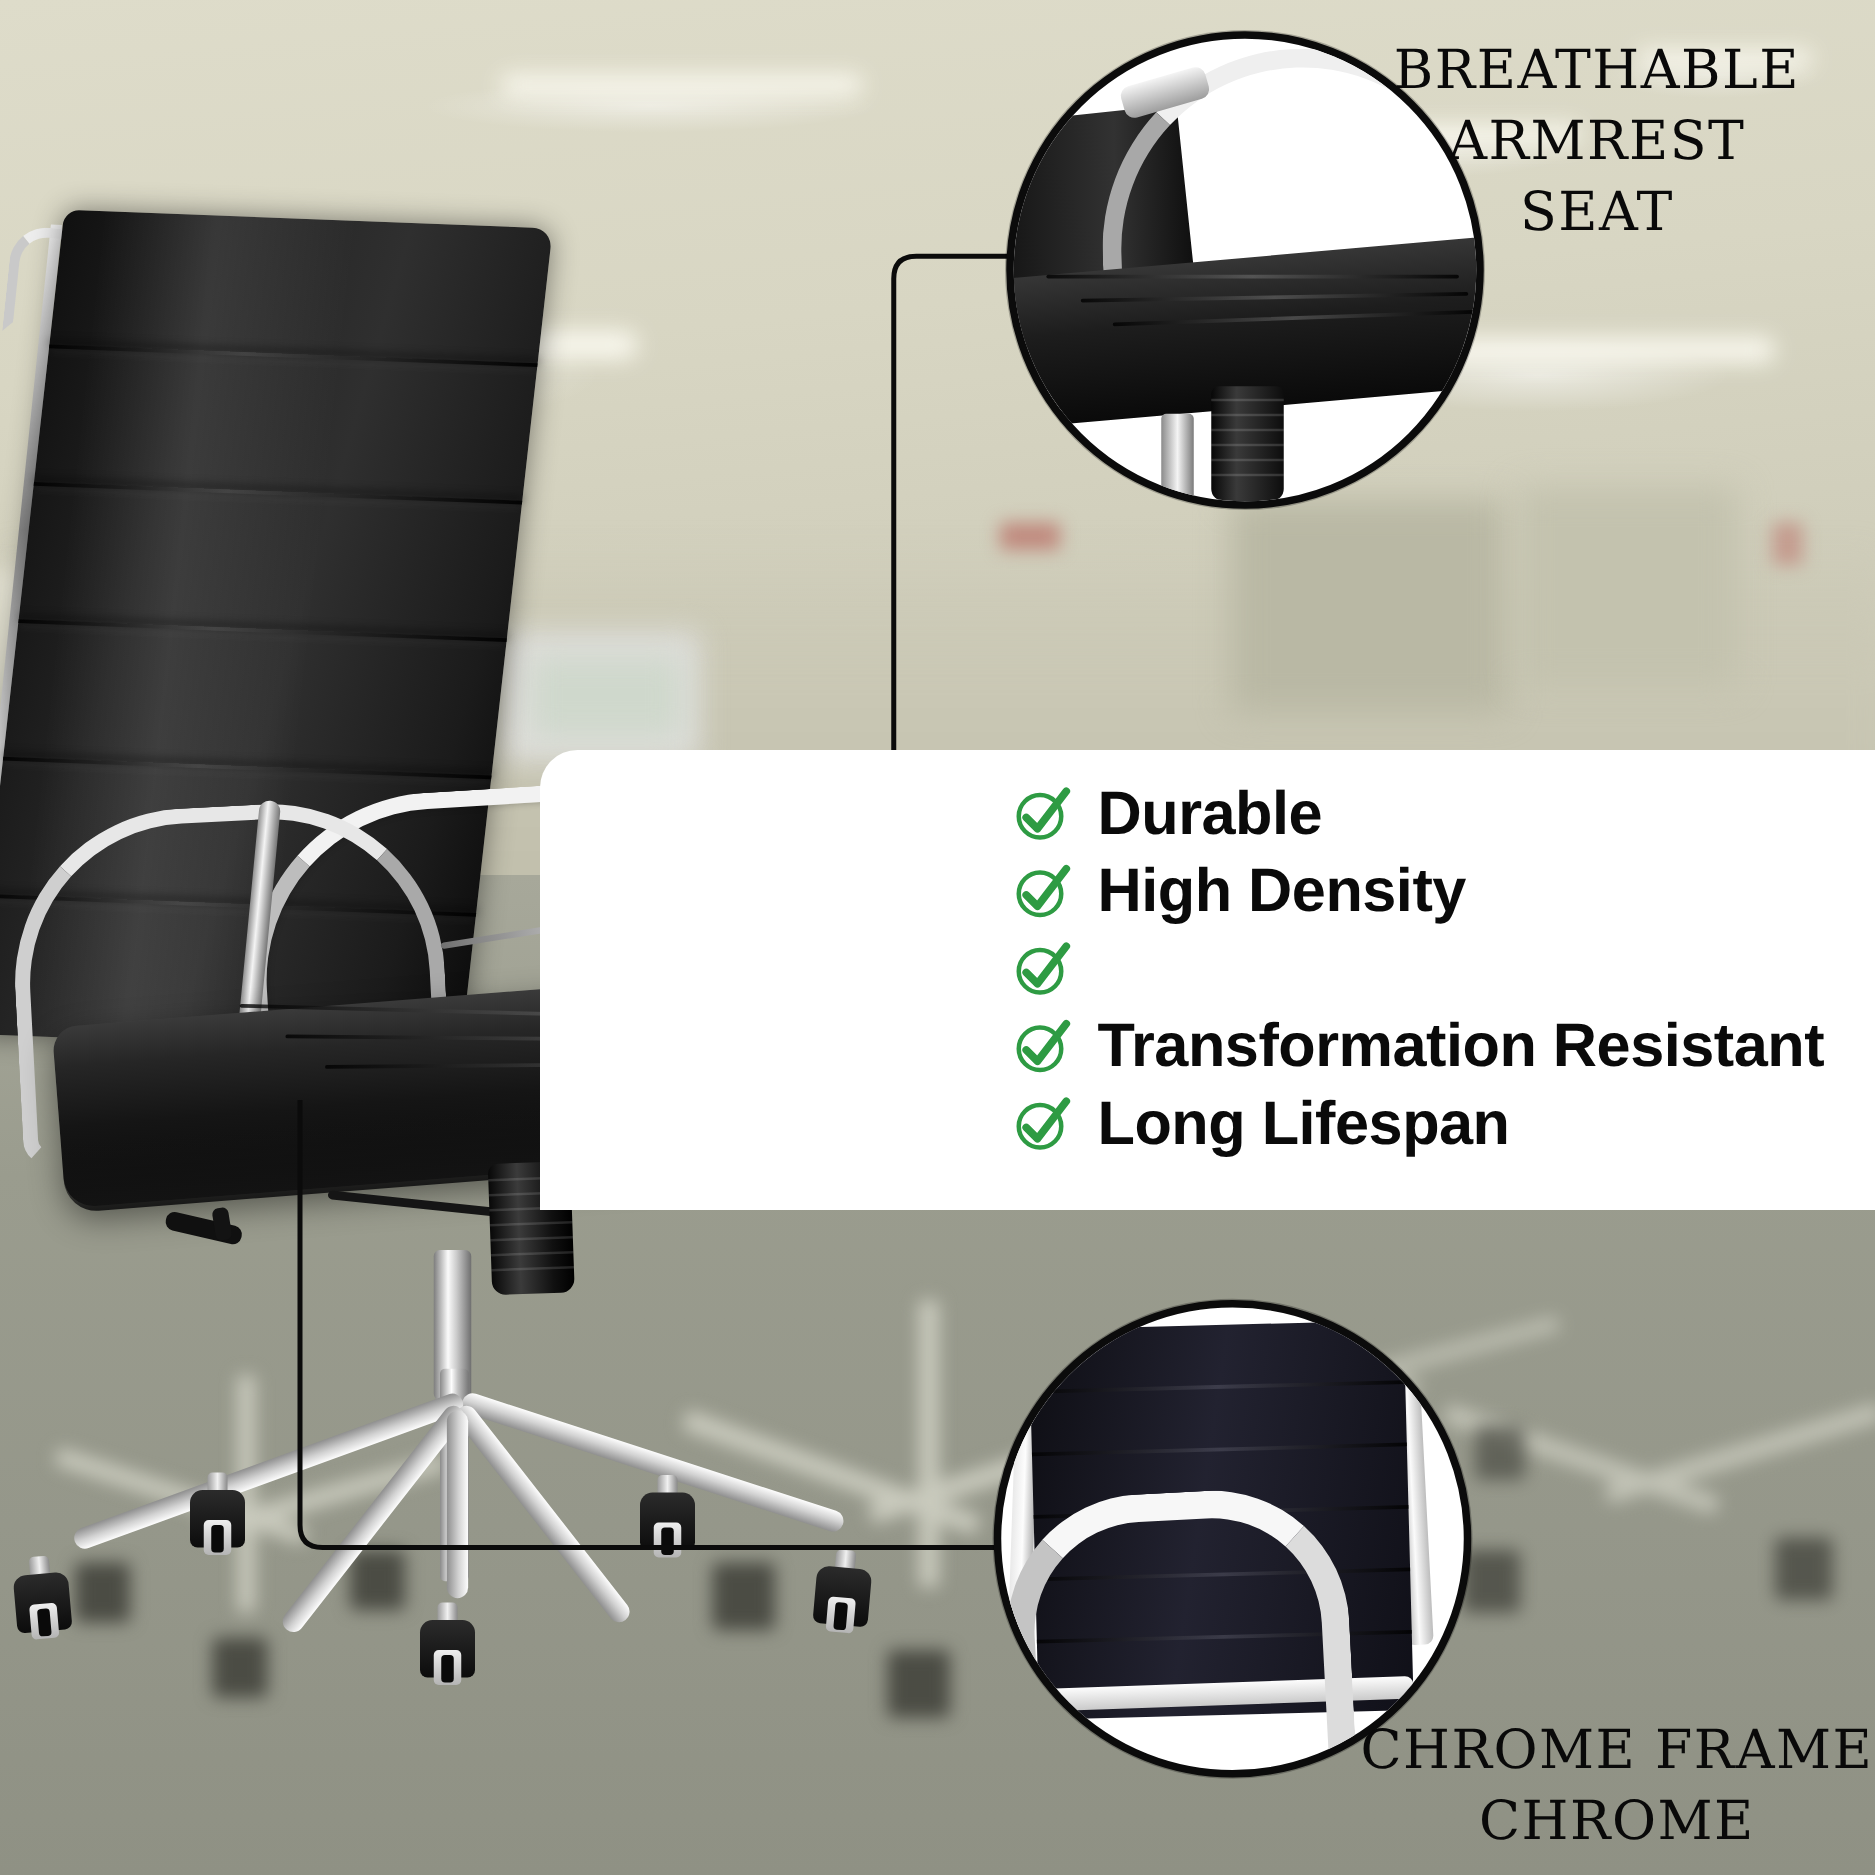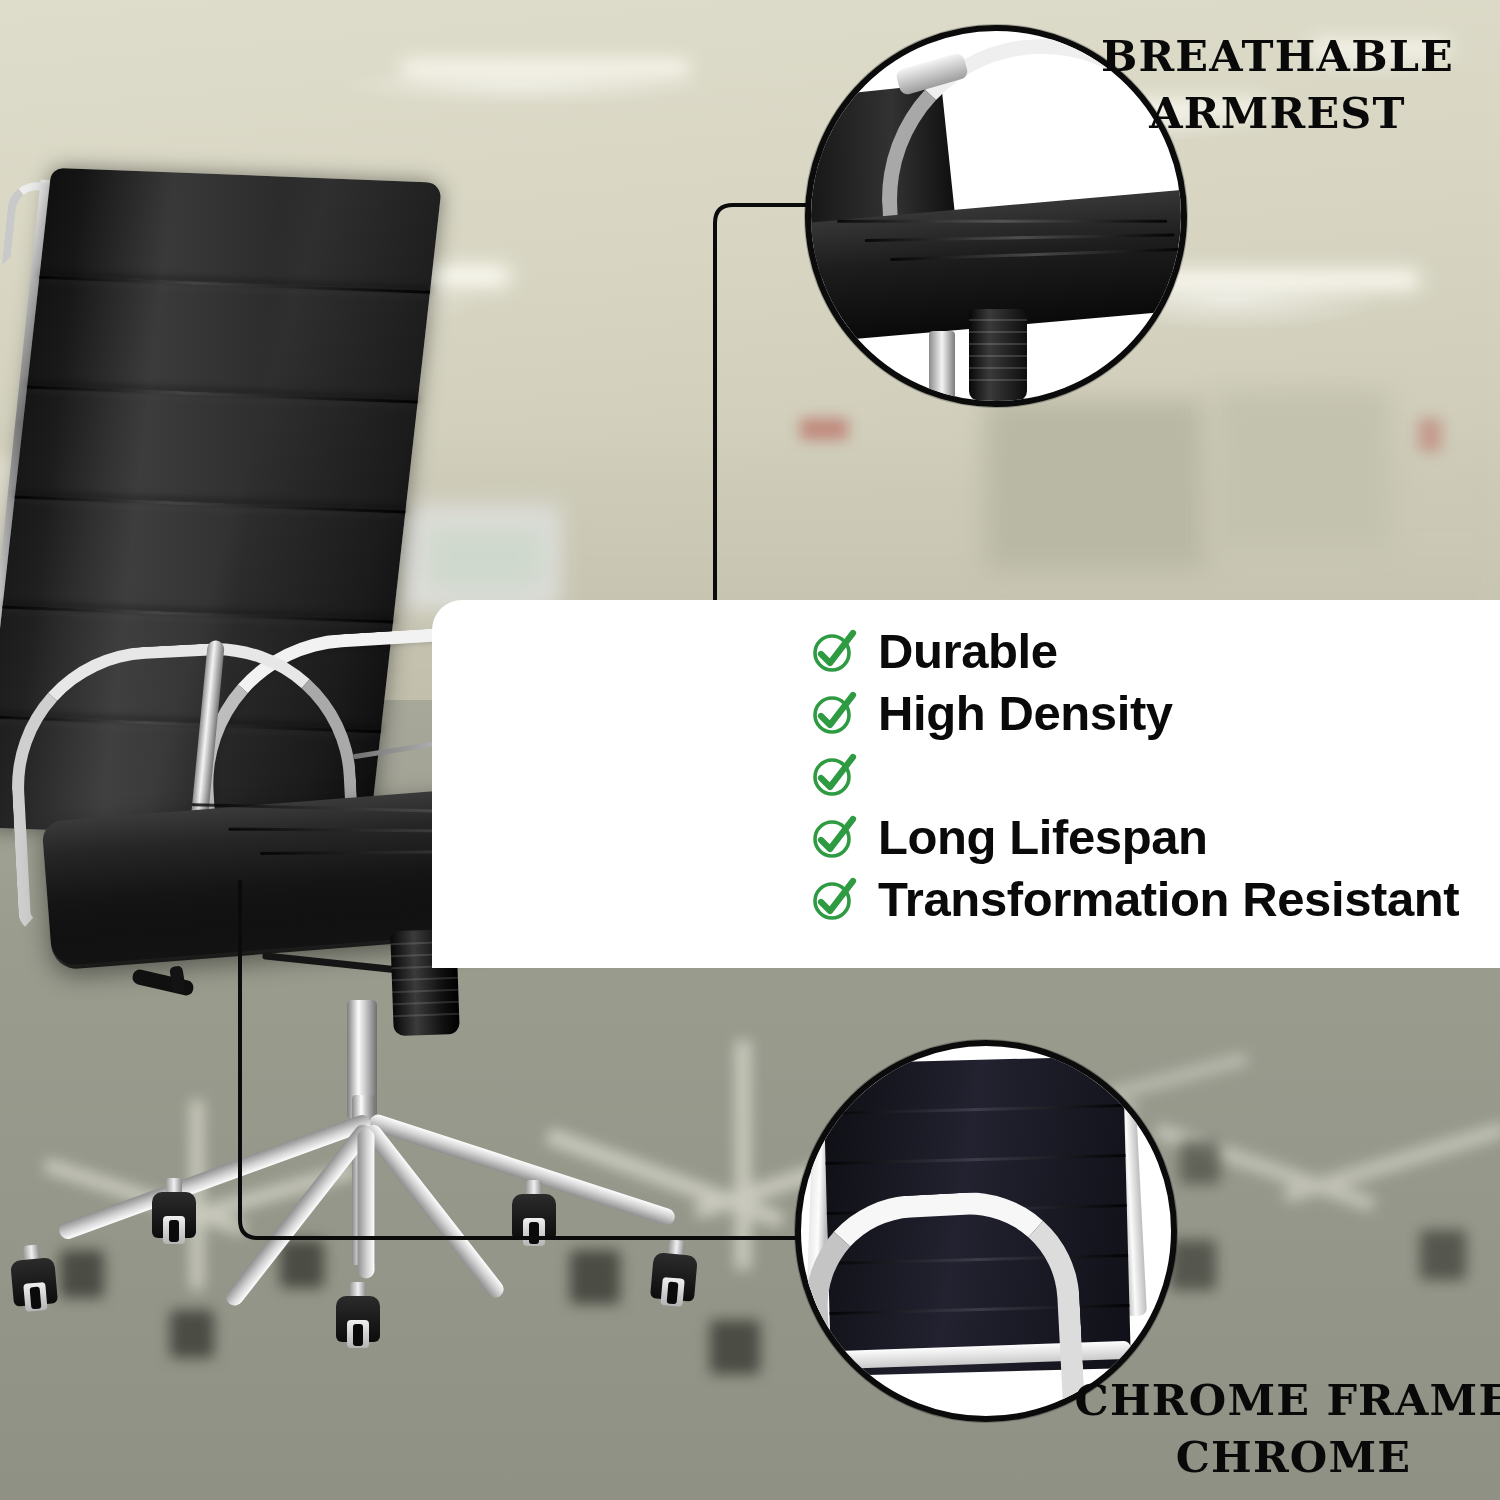--- a/index.html
+++ b/index.html
@@ -226,21 +226,21 @@
   .cob-rail-r{position:absolute;left:318px;top:40px;width:22px;height:230px;background:linear-gradient(90deg,#9e9e9e,#fbfbfb,#bdbdbd);border-radius:7px;transform:rotate(-3deg);}
   .cob-rail-b{position:absolute;left:30px;top:300px;width:300px;height:18px;background:linear-gradient(180deg,#fdfdfd,#cacaca);border-radius:7px;transform:rotate(-2deg);}
 
   
   .connector{position:absolute;left:0;top:0;width:1500px;height:1500px;pointer-events:none;}
 
   
   .heading{
     position:absolute;text-align:center;
     font-family:"DejaVu Serif", serif;
-    font-weight:bold;color:#090909;
+    font-weight:normal;color:#090909;
     letter-spacing:1.2px;line-height:1.32;
   }
   .head-top{left:1055px;top:28px;width:445px;font-size:43px;}
   .head-bot{left:1066px;top:1372px;width:455px;font-size:43px;}
 </style>
 </head>
 <body>
 
 <div id="stage">
 
@@ -398,29 +398,29 @@
           <circle cx="22" cy="26" r="17" fill="none" stroke="#2e9b43" stroke-width="3.6"></circle>
           <path d="M 11 27 L 20 36 L 43 6" fill="none" stroke="#2e9b43" stroke-width="6.2" stroke-linecap="round" stroke-linejoin="round"></path>
         </svg>
       </div>
 
       <div class="frow">
         <svg class="check-icon" viewBox="0 0 48 48">
           <circle cx="22" cy="26" r="17" fill="none" stroke="#2e9b43" stroke-width="3.6"></circle>
           <path d="M 11 27 L 20 36 L 43 6" fill="none" stroke="#2e9b43" stroke-width="6.2" stroke-linecap="round" stroke-linejoin="round"></path>
         </svg>
-        <span class="ftext">Long Lifespan</span>
+        <span class="ftext">Transformation Resistant</span>
       </div>
 
       <div class="frow">
         <svg class="check-icon" viewBox="0 0 48 48">
           <circle cx="22" cy="26" r="17" fill="none" stroke="#2e9b43" stroke-width="3.6"></circle>
           <path d="M 11 27 L 20 36 L 43 6" fill="none" stroke="#2e9b43" stroke-width="6.2" stroke-linecap="round" stroke-linejoin="round"></path>
         </svg>
-        <span class="ftext">Transformation Resistant</span>
+        <span class="ftext">Long Lifespan</span>
       </div>
 
     </div>
   </div>
 
   <div class="callout co-top">
     <div class="co-inner">
       <div class="cot-back"></div>
       <div class="cot-chromearc"></div>
       <div class="cot-armtip"></div>
@@ -454,20 +454,21 @@
           <i style="top:248px;"></i>
       </div>
       <div class="cob-rail-b"></div>
       <div class="cob-arm"></div>
     </div>
   </div>
 
   <div class="heading head-top">
     <div>BREATHABLE</div>
     <div>ARMREST</div>
+    <div>SEAT</div>
   </div>
 
   <div class="heading head-bot">
     <div>CHROME FRAME</div>
     <div>CHROME</div>
   </div>
 
 </div>
 
 </body></html>

